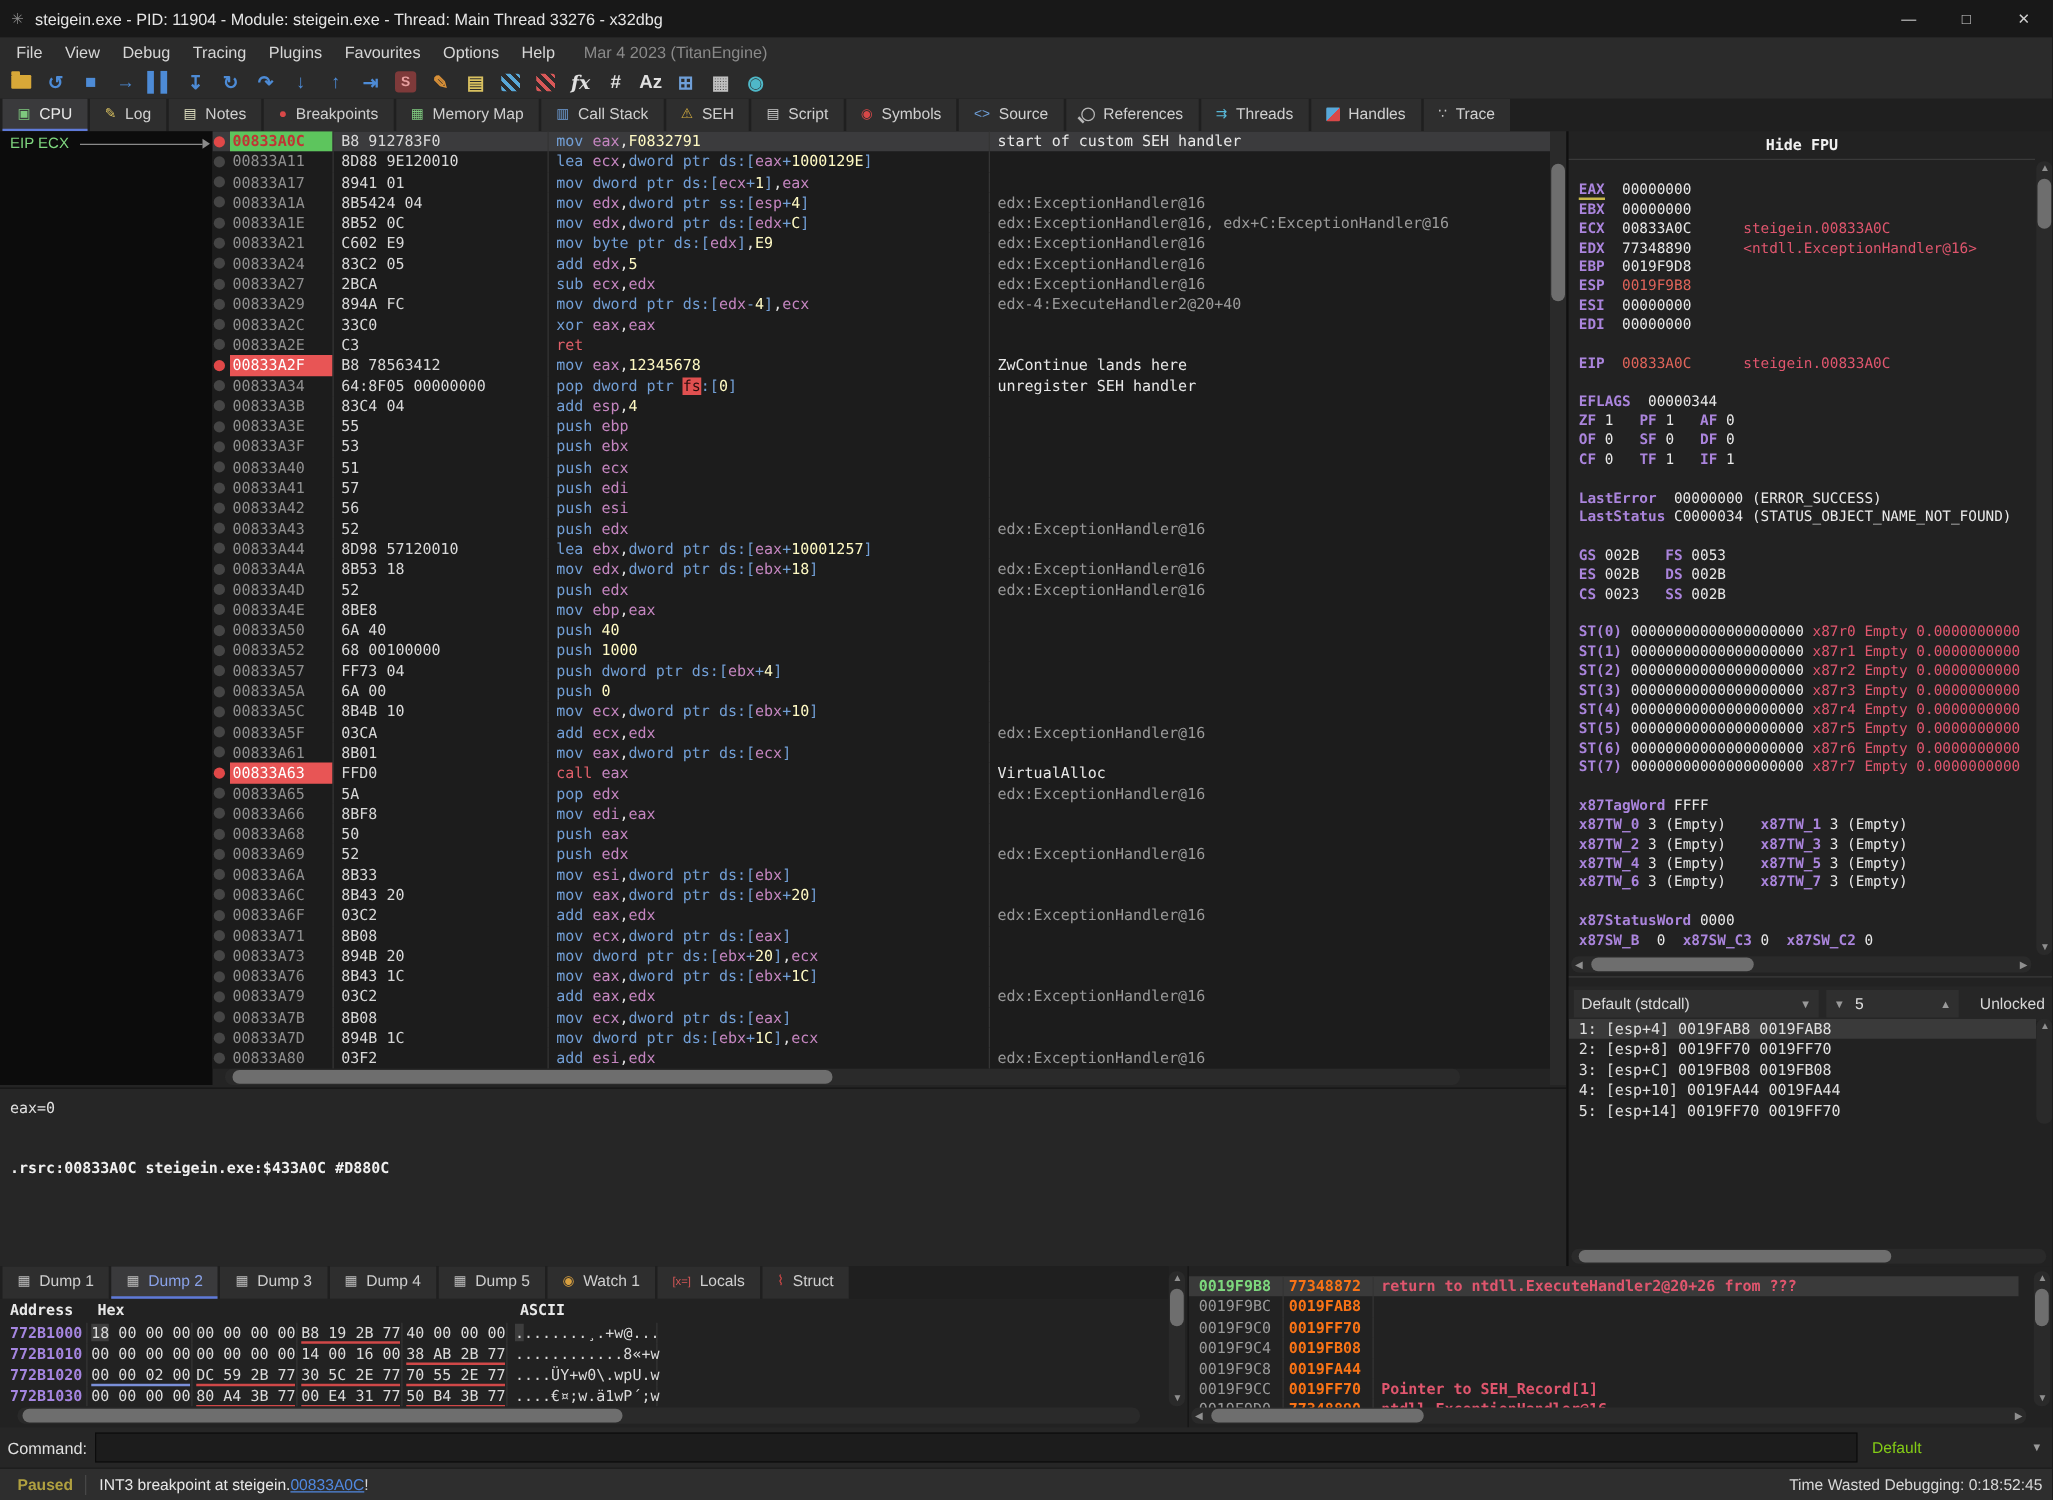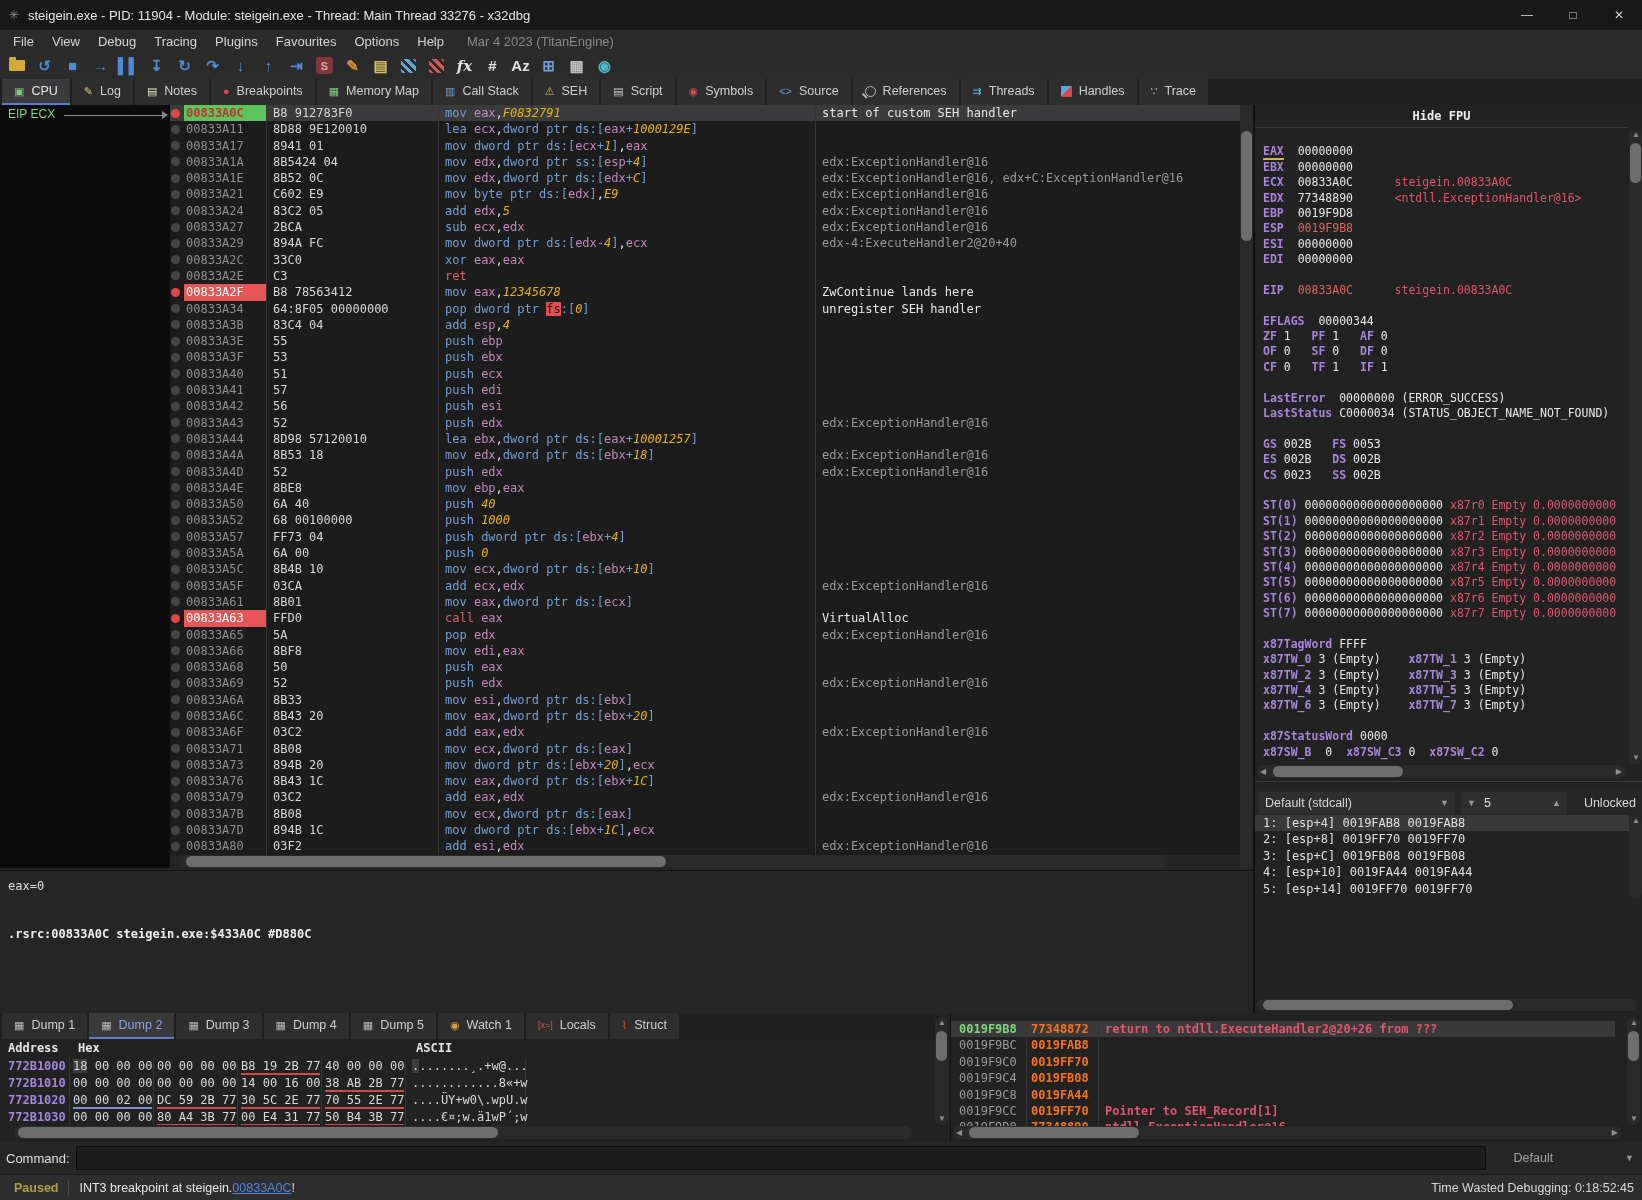--- a/index.html
+++ b/index.html
@@ -54,24 +54,24 @@
            font-size:12px;white-space:pre;}
   .dis-row.sel{background:#3b3b3d;}
   .c-bullet{width:14px;position:relative;flex:none;}
   .dot{position:absolute;left:1px;top:3.5px;width:9px;height:9px;border-radius:50%;background:#454545;}
   .dot.bp{background:#e04848;}
   .c-addr{width:80px;flex:none;color:#8f8f8f;padding-left:2px;}
   .c-addr.cip{background:#5dc55d;color:#c03434;font-weight:bold;}
   .c-addr.bpaddr{background:#e85555;color:#ffffff;}
   .c-bytes{width:172px;flex:none;color:#d8d8d8;border-left:1px solid #353535;padding-left:6px;box-sizing:border-box;}
   .c-instr{width:353px;flex:none;border-left:1px solid #353535;padding-left:6px;box-sizing:border-box;}
-  .c-comment{flex:1;border-left:1px solid #353535;padding-left:6px;box-sizing:border-box;overflow:hidden;margin-left:24px;}
+  .c-comment{flex:1;border-left:1px solid #353535;padding-left:6px;box-sizing:border-box;overflow:hidden;}
   .a-mn,.a-kw{color:#729fd6;}
   .a-reg{color:#c586c0;}
-  .a-num{color:#eab308;font-style:italic;}
+  .a-num{color:#fef9c3;}
   .a-red{color:#e0606a;}
   .a-txt{color:#e0e0e0;}
   .a-hl{background:#e05050;color:#2a0d0d;}
   .cm-auto{color:#9a9a9a;}
   .cm-user{color:#e8e8e8;}
   
   .sb-track{position:absolute;background:#2a2a2a;border-radius:6px;}
   .sb-thumb{position:absolute;background:#6e6e6e;border-radius:6px;}
   .sb-arrow{position:absolute;color:#8f8f8f;font-size:8px;line-height:8px;}
   #dis-hscroll{left:180px;top:750px;width:988px;height:13px;}
@@ -138,21 +138,21 @@
   .s-val{width:72px;flex:none;color:#f97316;font-weight:bold;padding-left:4px;border-right:1px solid #353535;
          box-sizing:border-box;}
   .s-cm{flex:1;color:#e0566e;font-weight:bold;padding-left:6px;overflow:hidden;}
   #stack-vscroll{position:absolute;left:1627px;top:4px;width:13px;height:108px;}
   
   #commandbar{position:absolute;left:0;top:1142px;width:1642px;height:32px;background:#262626;display:flex;
               align-items:center;}
   #cmd-label{font-size:13px;color:#e0e0e0;margin-left:6px;}
   #cmd-input{width:1400px;height:22px;margin-left:6px;background:#1c1c1c;border:1px solid #0c0c0c;color:#e0e0e0;
              font-family:"DejaVu Sans Mono",monospace;font-size:12px;padding:0 4px;}
-  #cmd-profile{margin-left:28px;font-size:12.5px;color:#a3a3a3;}
+  #cmd-profile{margin-left:12px;font-size:12.5px;color:#84cc16;}
   #cmd-dd{margin-left:auto;margin-right:8px;color:#9a9a9a;font-size:9px;}
   #statusbar{position:absolute;left:0;top:1174px;width:1642px;height:26px;background:#2e2e2e;
              border-top:1px solid #1a1a1a;display:flex;align-items:center;font-size:12.5px;}
   #status-state{color:#b0a040;font-weight:bold;margin-left:14px;}
   .vsep{width:1px;height:16px;background:#474747;margin:0 10px;}
   #status-msg{color:#e8e8e8;}
   #status-link{color:#5088e0;text-decoration:underline;}
   #status-time{margin-left:auto;margin-right:8px;color:#d8d8d8;}
 </style>
 </head>

